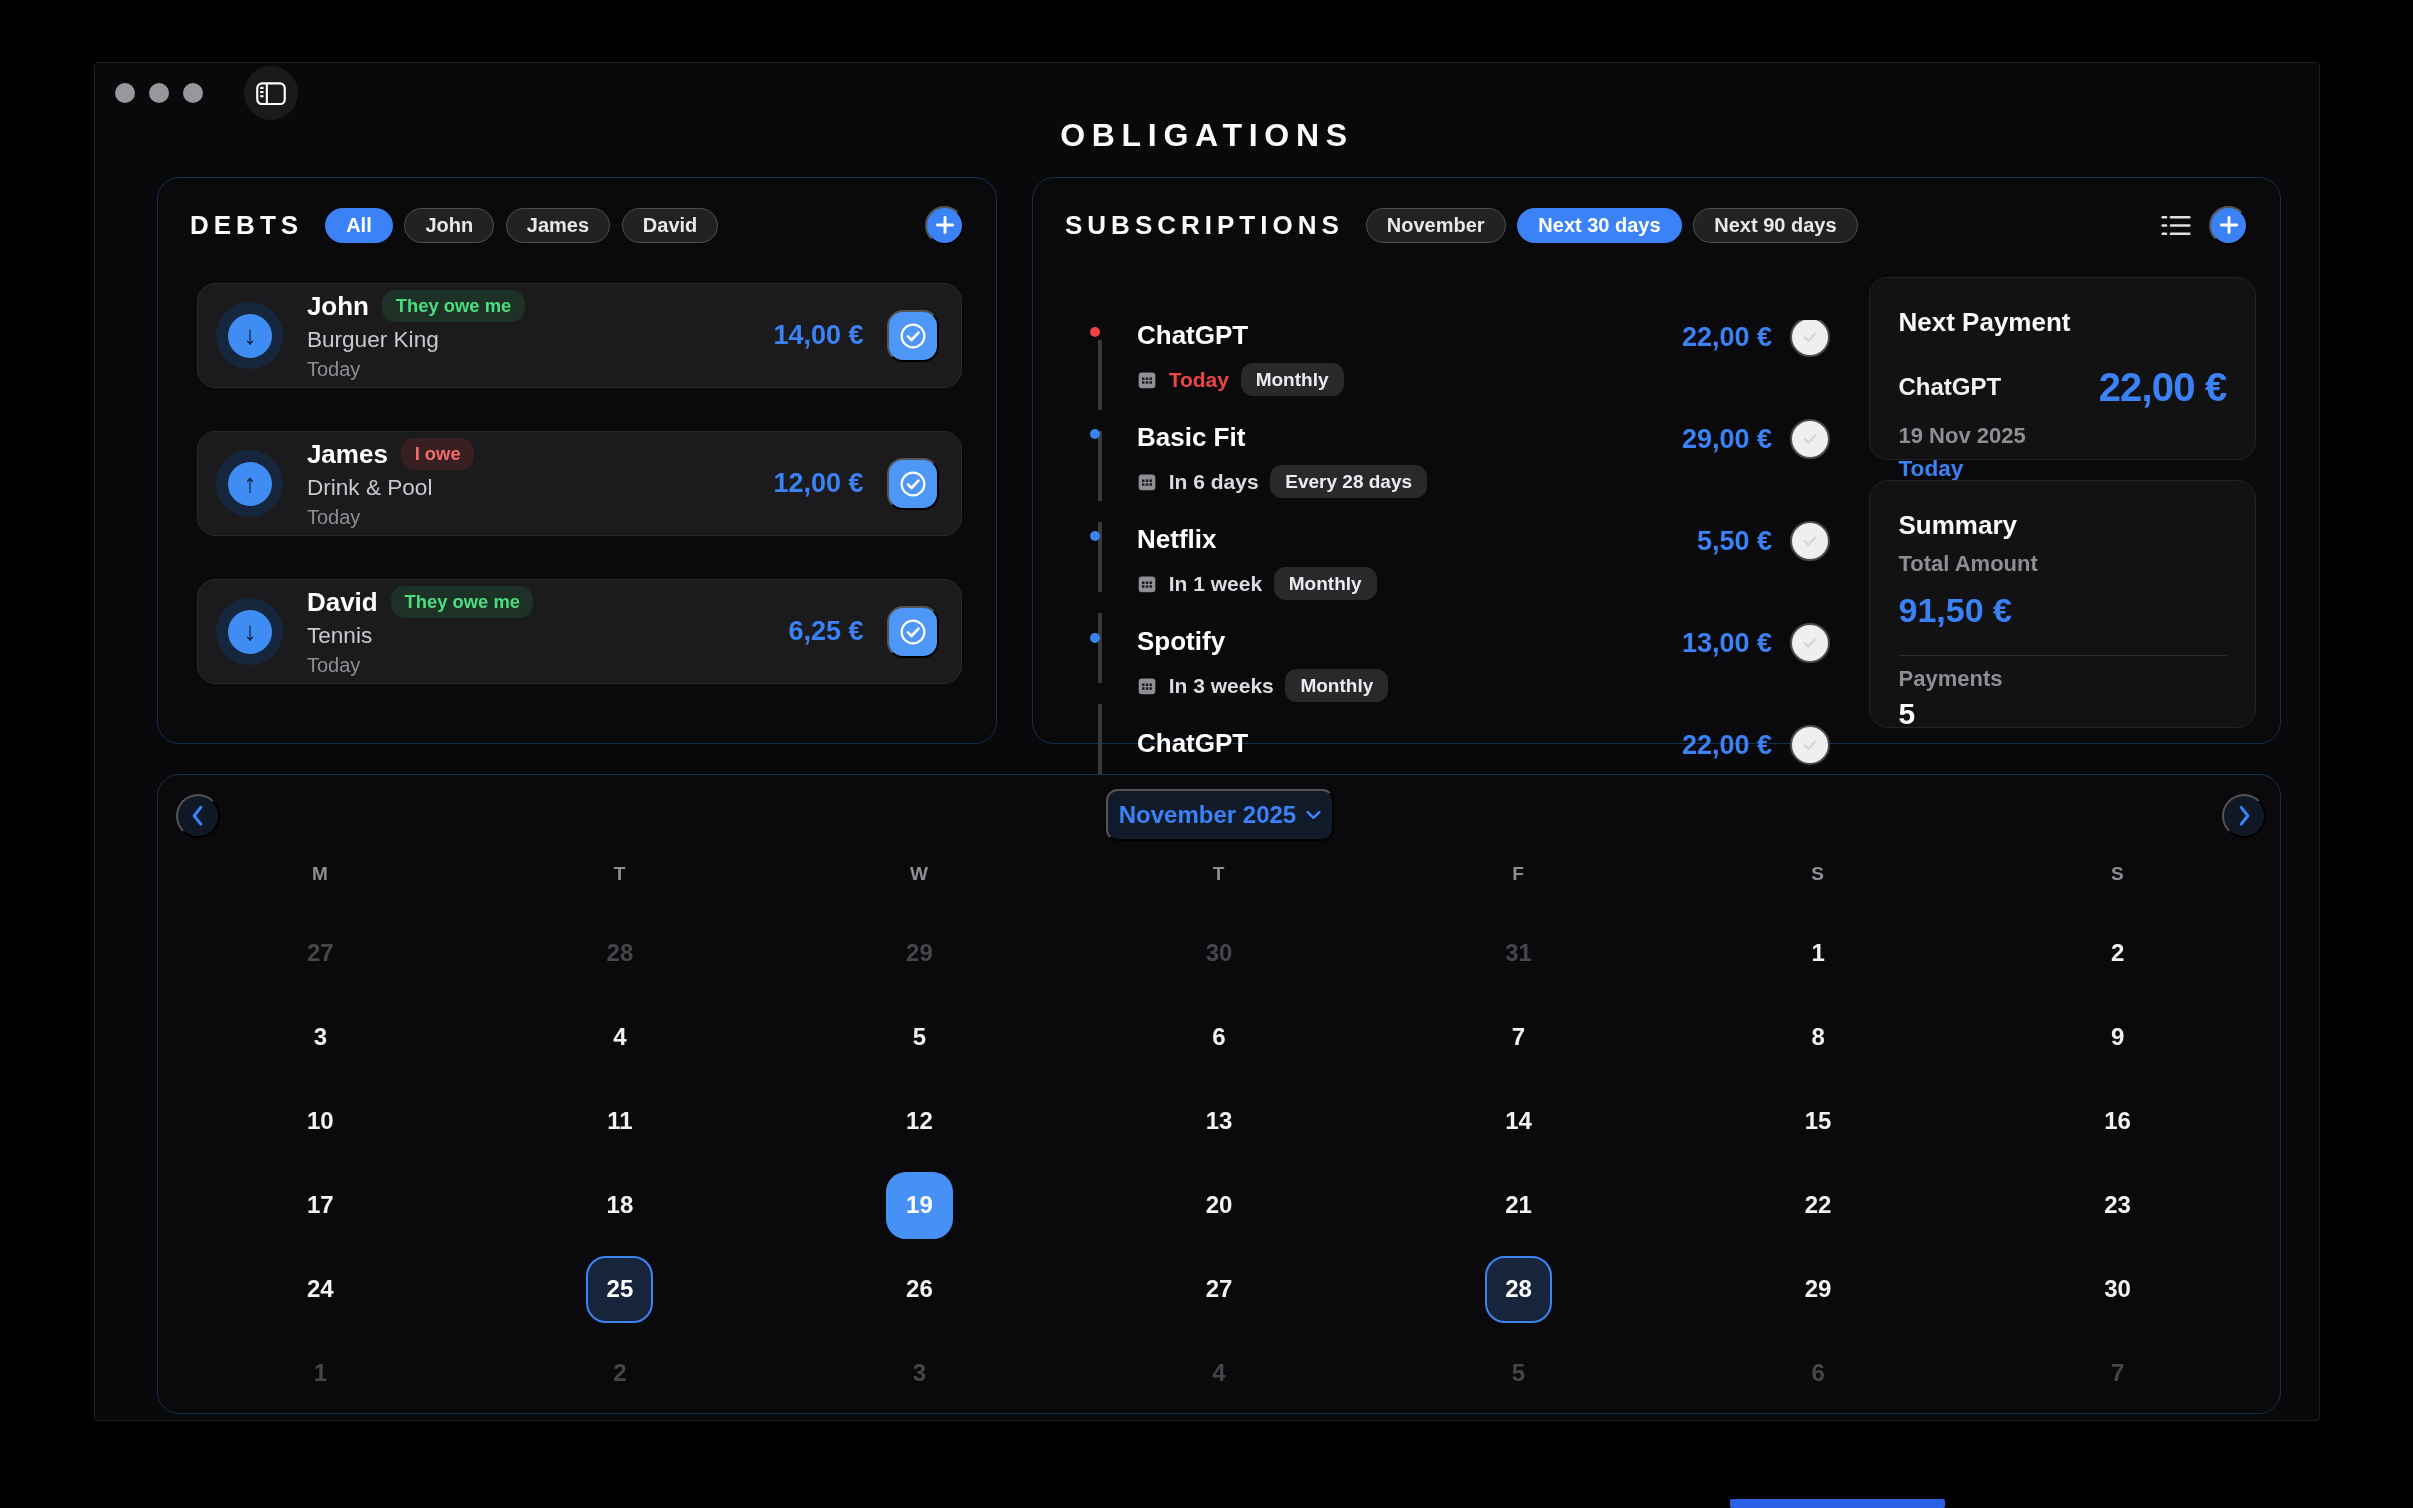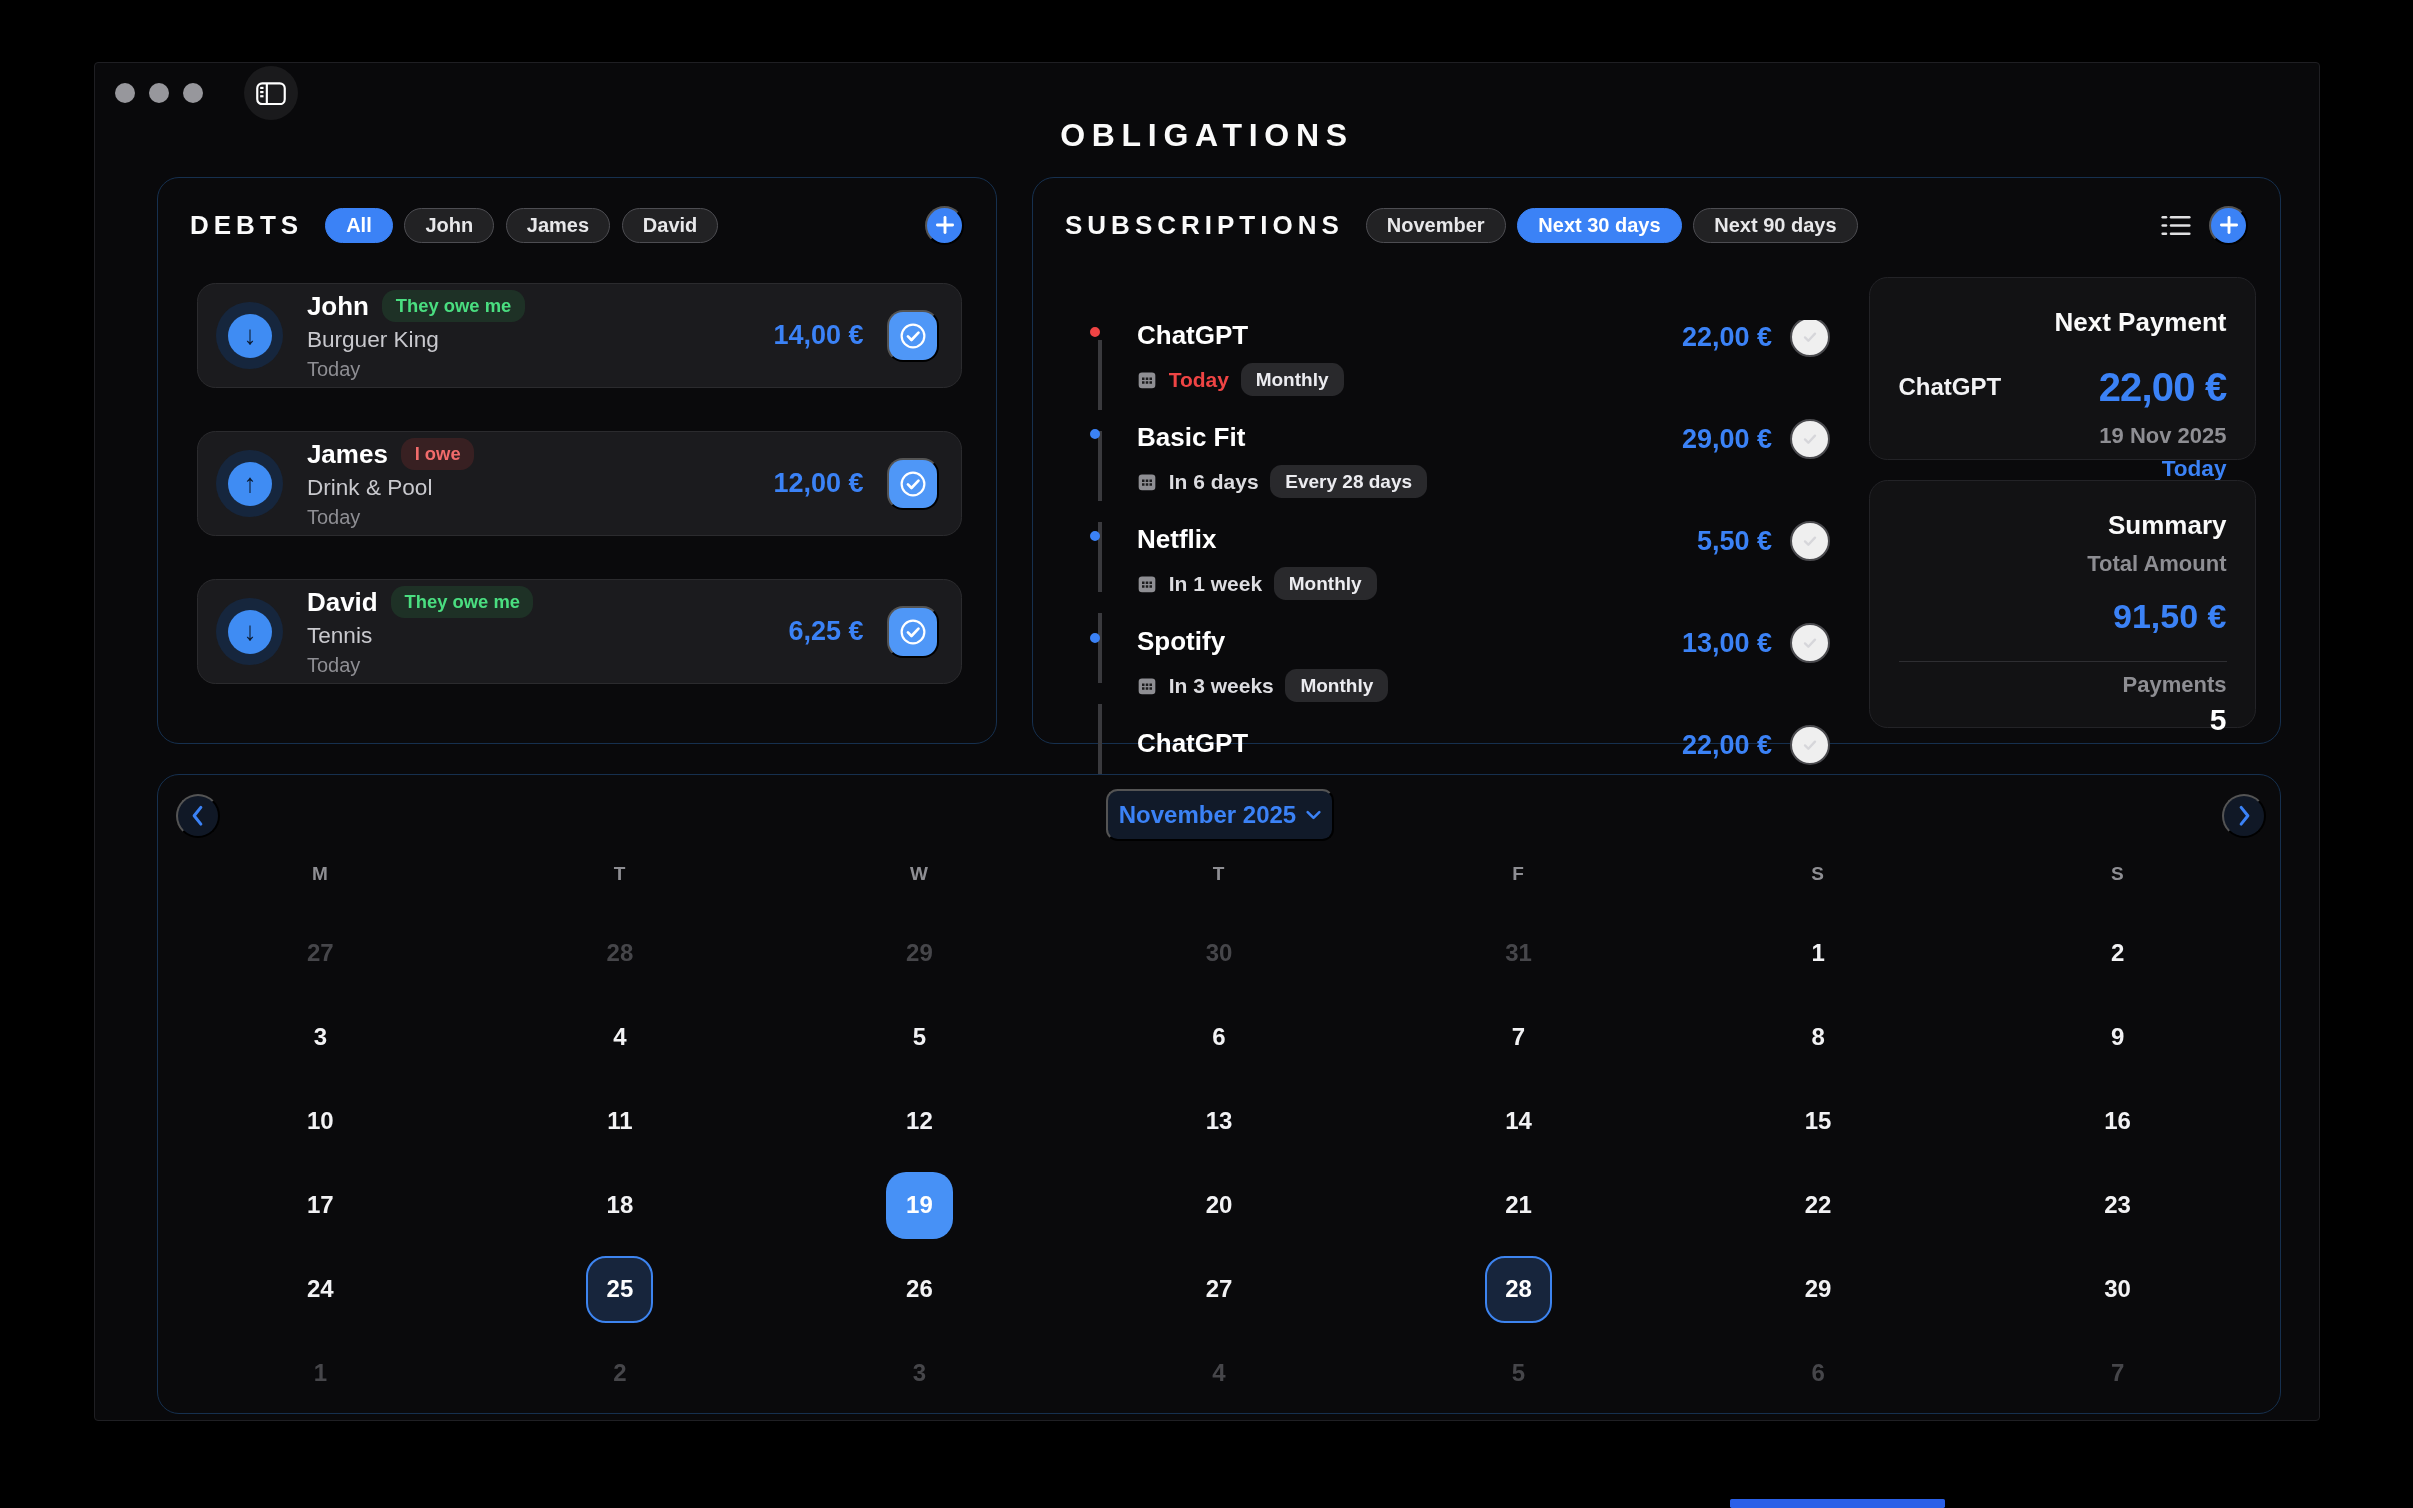--- a/index.html
+++ b/index.html
@@ -69,31 +69,31 @@
   .sub-name{font-size:26px;font-weight:800;color:#fff;}
   .sub-due-row{margin-top:11.7px;display:flex;align-items:center;gap:11.7px;}
   .sub-due{font-size:21px;font-weight:600;color:#dcdce0;}
   .sub-due[data-kind="urgent"]{color:var(--red);}
   .sub-chip{font-size:19px;font-weight:700;color:#ececf0;background:#29292c;border-radius:11.7px;padding:5.9px 15px;}
   .sub-chip:empty{display:none;}
   .sub-amount{position:absolute;right:70px;top:1.7px;font-size:27px;font-weight:800;color:var(--accent);}
   .sub-check{position:absolute;right:11.7px;top:-3.4px;width:40px;height:40px;border-radius:50%;border:2.5px solid #4a4a4e;
     display:flex;align-items:center;justify-content:center;}
 
-  .side-card{position:absolute;left:836px;width:387px;background:#121214;border:1.7px solid #232327;border-radius:18.4px;padding:28.5px;text-align:right;}
+  .side-card{position:absolute;left:836px;width:387px;background:#121214;border:1.7px solid #232327;border-radius:18.4px;padding:28.5px;}
   .card-next{top:99px;height:183px;}
   .card-summary{top:302px;height:248px;}
   .side-card h3{font-size:26px;font-weight:800;color:#fafafa;}
   .np-row{margin-top:27px;display:flex;align-items:center;justify-content:space-between;}
   .np-name{font-size:24px;font-weight:800;}
   .np-amount{font-size:40px;font-weight:800;color:var(--accent);letter-spacing:-0.8px;}
   .np-date{margin-top:13.4px;font-size:22px;font-weight:600;color:var(--muted);}
   .np-rel{margin-top:6.7px;font-size:22.6px;font-weight:800;color:var(--accent);}
   .sum-label{margin-top:10px;font-size:22px;font-weight:600;color:var(--muted);}
-  .sum-total{margin-top:20px;font-size:34px;font-weight:800;color:var(--accent);}
+  .sum-total{margin-top:14px;font-size:34px;font-weight:800;color:var(--accent);}
   .sum-div{margin-top:25px;border:0;border-top:1.7px solid #2e2e32;}
   .sum-payments{margin-top:5px;font-size:30px;font-weight:800;color:#fff;}
 
   
   .cal-nav{position:absolute;top:19px;width:44px;height:44px;border-radius:50%;background:#101826;
     display:flex;align-items:center;justify-content:center;}
   .cal-nav.prev{left:17.6px;} .cal-nav.next{left:2064px;}
   .cal-dropdown{position:absolute;left:948px;top:14.2px;width:228px;height:52px;border-radius:11.7px;background:#111a29;
     display:flex;align-items:center;justify-content:center;gap:10px;}
   .cal-month{font-size:24px;font-weight:700;color:var(--accent);}

